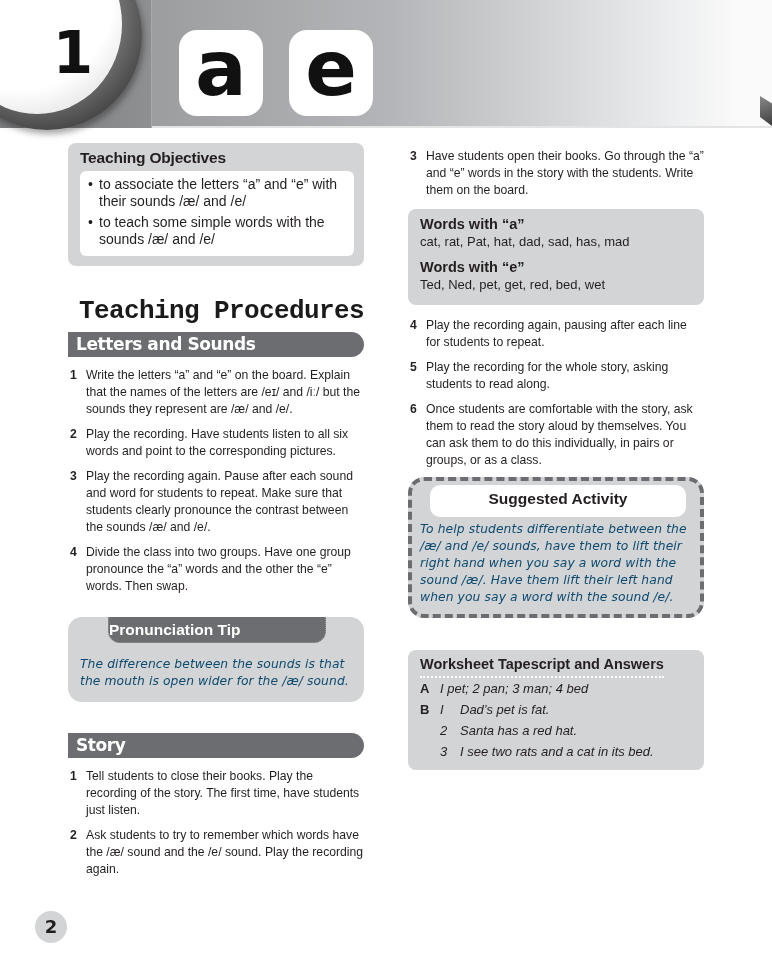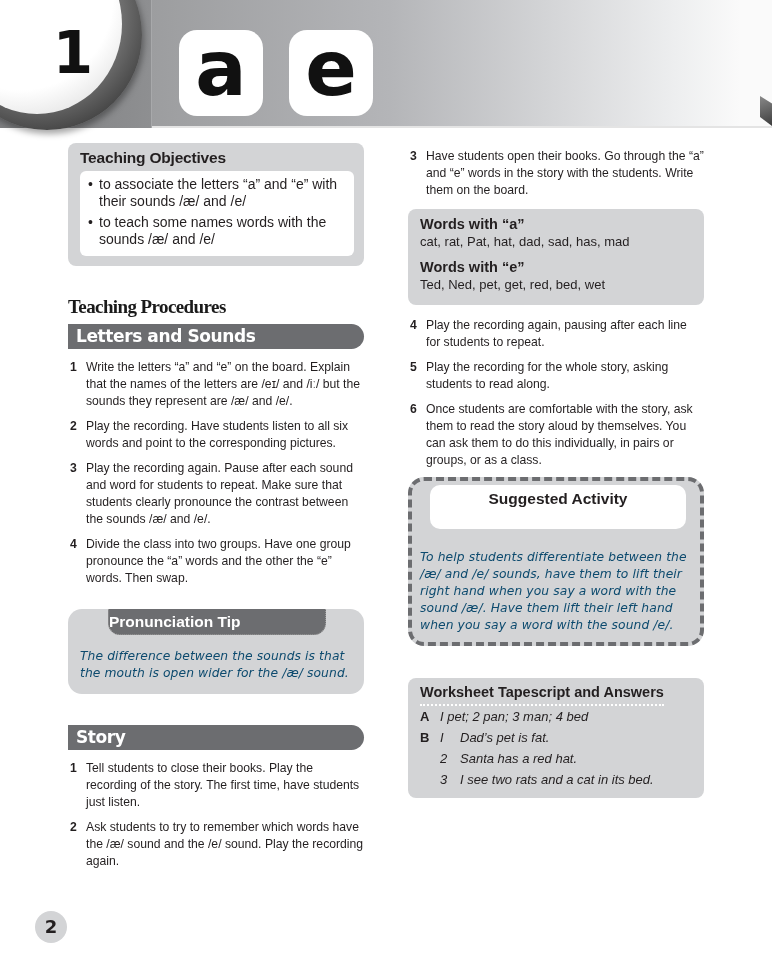--- a/index.html
+++ b/index.html
@@ -52,22 +52,22 @@
   
   .objectives {
     background: #d3d4d6; border-radius: 8px; padding: 6px 10px 10px 12px; width: 296px;
   }
   .objectives h3 { font-size: 15.5px; font-weight: bold; margin-bottom: 4px; letter-spacing: -0.2px; }
   .objectives ul { list-style: none; background: #ffffff; border-radius: 6px; padding: 3px 6px 4px 6px; }
   .objectives li { position: relative; padding-left: 13px; font-size: 14px; line-height: 17px; margin: 2px 0 4px 0; }
   .objectives li::before { content: "•"; position: absolute; left: 2px; top: 0; }
 
   .proc-title {
-    margin-top: 30px; font-family: Liberation Serif, serif; font-weight: bold; font-size: 19px;
-    letter-spacing: -0.6px; color: #1a1a1a;
+    margin-top: 30px; font-family: Liberation Mono, monospace; font-weight: bold; font-size: 26px;
+    letter-spacing: -0.6px; color: #1a1a1a; text-align: right;
   }
   .section-bar {
     margin-top: 6px; height: 25px; background: #6c6d70; color: #ffffff;
     border-radius: 0 14px 14px 0; padding-left: 8px; font-size: 17px; font-weight: bold; line-height: 25px;
     font-family: "DejaVu Sans", sans-serif; letter-spacing: -0.4px;
   }
 
   ol.steps { list-style: none; margin-top: 10px; }
   ol.steps li { position: relative; padding-left: 18px; font-size: 12.2px; line-height: 17px; margin-bottom: 8px; }
   ol.steps li .num { position: absolute; left: 2px; top: 0; font-weight: bold; }
@@ -92,21 +92,21 @@
   .words-box { background: #d3d4d6; border-radius: 8px; padding: 6px 10px 4px 12px; margin-top: 10px; margin-bottom: 12px; }
   .words-box h4 { font-size: 14.5px; font-weight: bold; line-height: 18px; }
   .words-box p { font-size: 13px; line-height: 18px; margin-bottom: 7px; }
 
   .activity {
     margin-top: 6px; border: 4px dashed #6c6d70; border-radius: 16px; background: #d3d4d6;
     padding: 4px 8px 8px 8px;
   }
   .activity-head {
     background: #ffffff; border-radius: 10px; text-align: center; font-weight: bold; font-size: 15.5px;
-    height: 44px; line-height: 28px; margin: 0 6px 20px 10px;
+    height: 32px; line-height: 28px; margin: 0 6px 4px 10px;
   }
   .activity .hand { font-size: 12.3px; line-height: 17px; }
 
   .ws-box { margin-top: 32px; background: #d3d4d6; border-radius: 8px; padding: 5px 10px 8px 12px; }
   .ws-box h4 { font-size: 14.5px; font-weight: bold; line-height: 18px; padding-bottom: 3px;
     border-bottom: 2px dotted #ffffff; display: inline-block; }
   .ws-row { position: relative; font-size: 13px; line-height: 21px; font-style: italic; }
   .ws-row .lbl { font-style: normal; font-weight: bold; display: inline-block; width: 20px; }
   .ws-row .sub { display: inline-block; width: 20px; }
   .ws-row.indent { padding-left: 20px; }
@@ -129,21 +129,21 @@
   <div class="letter-tile tile-a">a</div>
   <div class="letter-tile tile-e">e</div>
   <div class="corner-shape"></div>
 </div>
 
 <div class="col-left">
   <div class="objectives">
     <h3>Teaching Objectives</h3>
     <ul>
       <li>to associate the letters “a” and “e” with their sounds /æ/ and /e/</li>
-      <li>to teach some names words with the sounds /æ/ and /e/</li>
+      <li>to teach some simple words with the sounds /æ/ and /e/</li>
     </ul>
   </div>
 
   <h2 class="proc-title">Teaching Procedures</h2>
 
   <div class="section-bar">Letters and Sounds</div>
   <ol class="steps">
     <li><span class="num">1</span><span>Write the letters “a” and “e” on the board. Explain that the names of the letters are /eɪ/ and /iː/ but the sounds they represent are /æ/ and /e/.</span></li>
     <li><span class="num">2</span><span>Play the recording. Have students listen to all six words and point to the corresponding pictures.</span></li>
     <li><span class="num">3</span><span>Play the recording again. Pause after each sound and word for students to repeat. Make sure that students clearly pronounce the contrast between the sounds /æ/ and /e/.</span></li>

